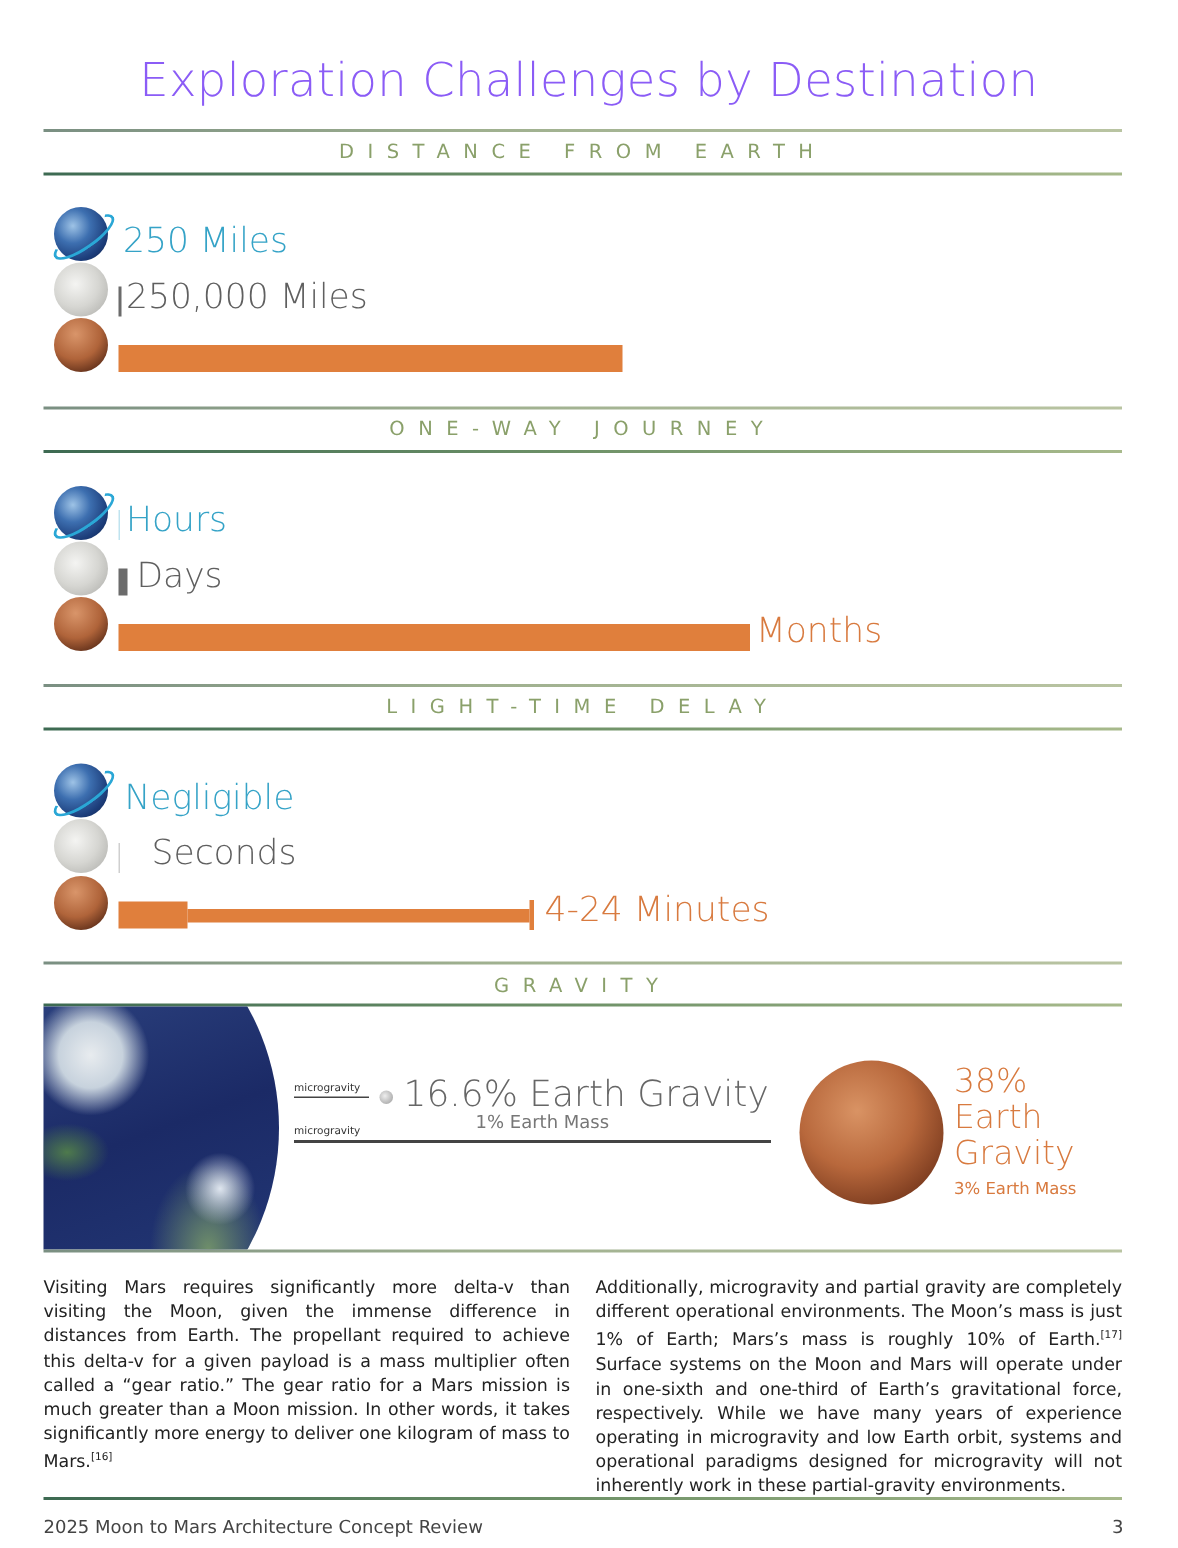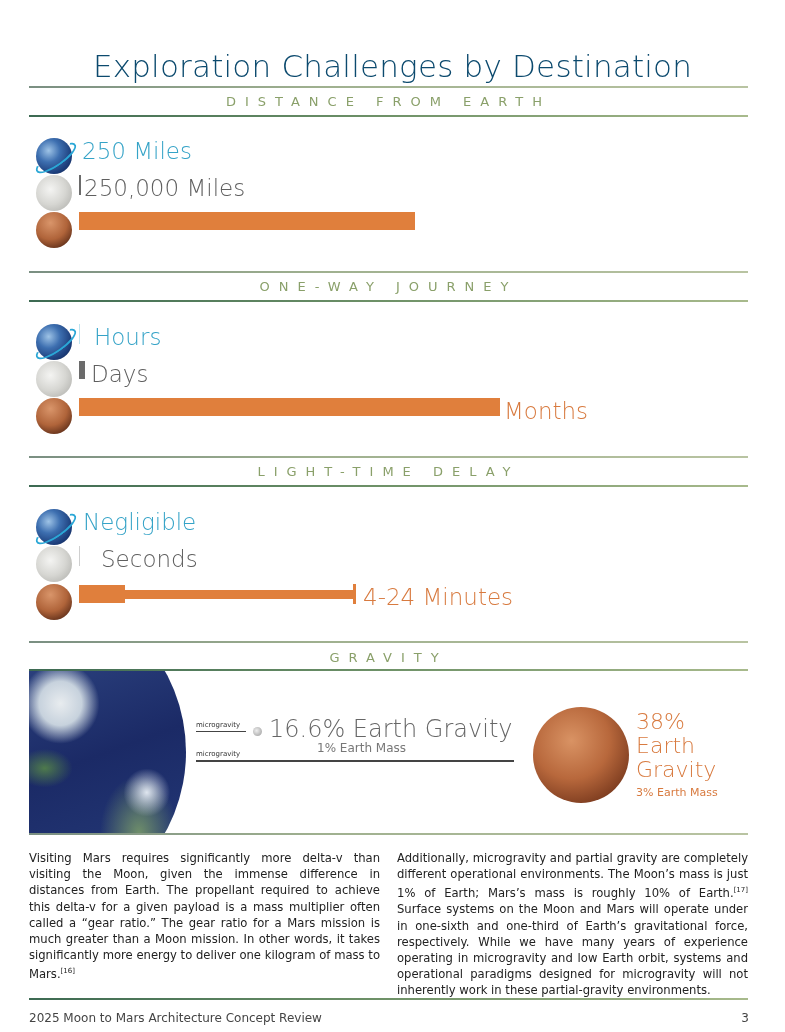--- a/index.html
+++ b/index.html
@@ -1,21 +1,21 @@
 <!DOCTYPE html>
 <html><head>
 <meta charset="utf-8">
 <style>
   html, body { margin: 0; padding: 0; background: #ffffff; }
   body { width: 785px; height: 1032px; position: relative; overflow: hidden; font-family: "Liberation Sans", "DejaVu Sans", sans-serif; }
-  .title { position: absolute; top: 36px; left: 0; width: 785px; text-align: center; font-size: 31px; color: #0c4a6e; font-weight: normal; letter-spacing: 0.2px; font-family: "DejaVu Sans", sans-serif; font-weight: 200; margin-top: 12px; }
+  .title { position: absolute; top: 36px; left: 0; width: 785px; text-align: center; font-size: 31px; color: #8b5cf6; font-weight: normal; letter-spacing: 0.2px; font-family: "DejaVu Sans", sans-serif; font-weight: 200; }
   .rule { position: absolute; left: 29px; width: 719px; height: 2px; background: linear-gradient(90deg, #7a8f82 0%, #9fb08f 40%, #b9c4a2 100%); }
   .rule.dark { background: linear-gradient(90deg, #3d6a52 0%, #6f9268 50%, #a8ba8c 100%); }
   .section-label { position: absolute; left: 29px; width: 719px; text-align: center; font-size: 13px; letter-spacing: 9px; color: #8aa06a; font-family: "DejaVu Sans", sans-serif; }
-  .row { position: absolute; left: 36px; height: 36px; display: flex; align-items: flex-start; }
+  .row { position: absolute; left: 36px; height: 36px; display: flex; align-items: flex-end; }
   .planet { width: 36px; height: 36px; border-radius: 50%; flex: none; position: relative; }
   .earth { background: radial-gradient(circle at 35% 35%, #9ec3e6 0%, #3d6fb0 35%, #1c3d7a 70%, #0e1f45 100%); }
   .earth::after { content: ""; position: absolute; left: -4px; top: 12px; width: 44px; height: 12px; border: 2px solid #2aa7d6; border-radius: 50%; transform: rotate(-35deg); border-top-color: transparent; }
   .moon { background: radial-gradient(circle at 40% 40%, #f4f4f2 0%, #d6d6d2 50%, #a9a9a5 100%); }
   .mars { background: radial-gradient(circle at 40% 30%, #d9956a 0%, #b0643a 50%, #5a2b17 85%, #1a0d07 100%); }
   .bar { height: 18px; margin-left: 7px; flex: none; }
   .val { font-size: 23px; margin-left: 4px; white-space: nowrap; font-family: "DejaVu Sans", sans-serif; font-weight: 300; }
   .blue { color: #35a3c7; }
   .gray { color: #5f5f5f; }
   .orange { color: #d87a3f; }
@@ -58,21 +58,21 @@
   <div class="bar" style="width:336px;background:#e07f3c"></div>
 </div>
 
 <div class="rule" style="top:271px"></div>
 <div class="section-label" style="top:279px">ONE-WAY JOURNEY</div>
 <div class="rule dark" style="top:300px"></div>
 
 <div class="row" style="top:324px">
   <div class="planet earth"></div>
   <div class="tick" style="background:#bfe3ef;width:1px"></div>
-  <span class="val blue" style="margin-left:14px">Hours</span>
+  <span class="val blue" style="margin-left:4px">Hours</span>
 </div>
 <div class="row" style="top:361px">
   <div class="planet moon"></div>
   <div class="tick" style="background:#6b6b6b;width:6px;height:18px"></div>
   <span class="val gray" style="margin-left:6px">Days</span>
 </div>
 <div class="row" style="top:398px">
   <div class="planet mars"></div>
   <div class="bar" style="width:421px;background:#e07f3c"></div>
   <span class="val orange">Months</span>

